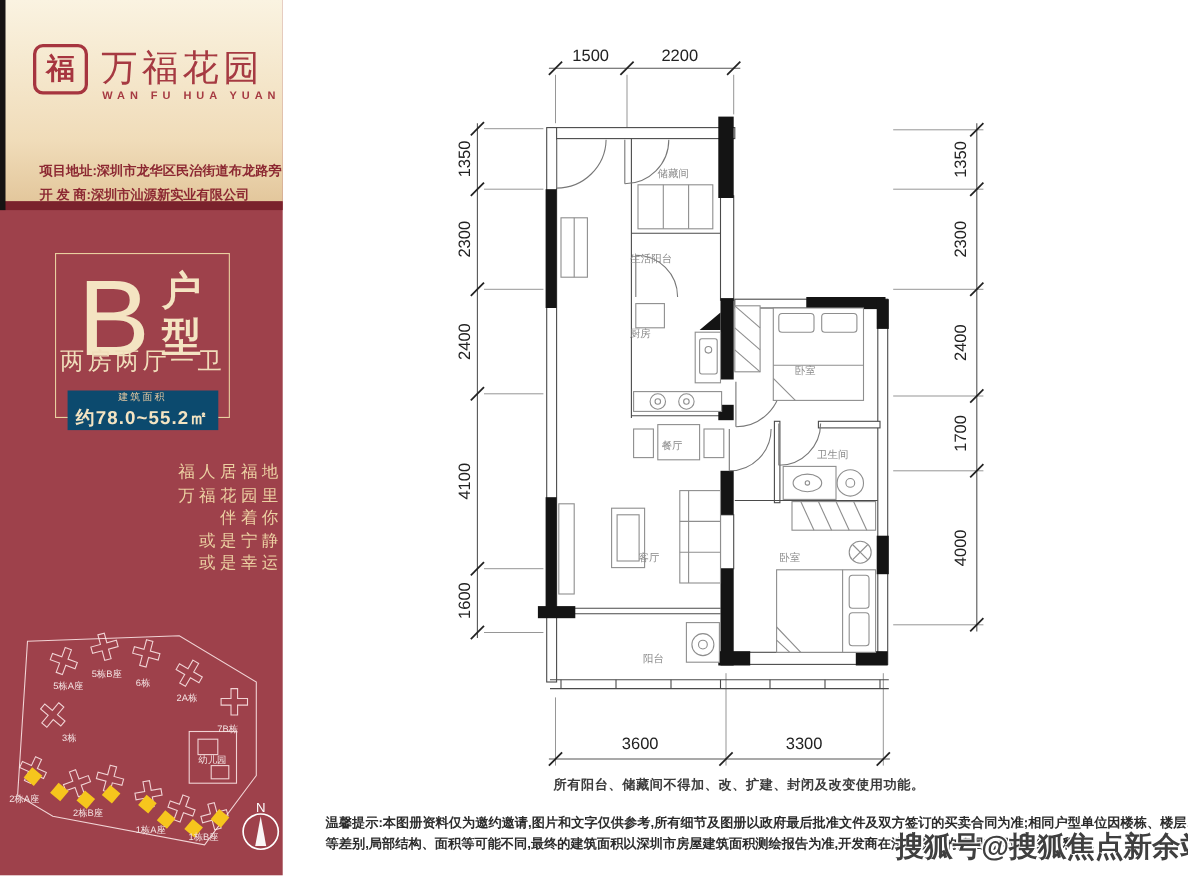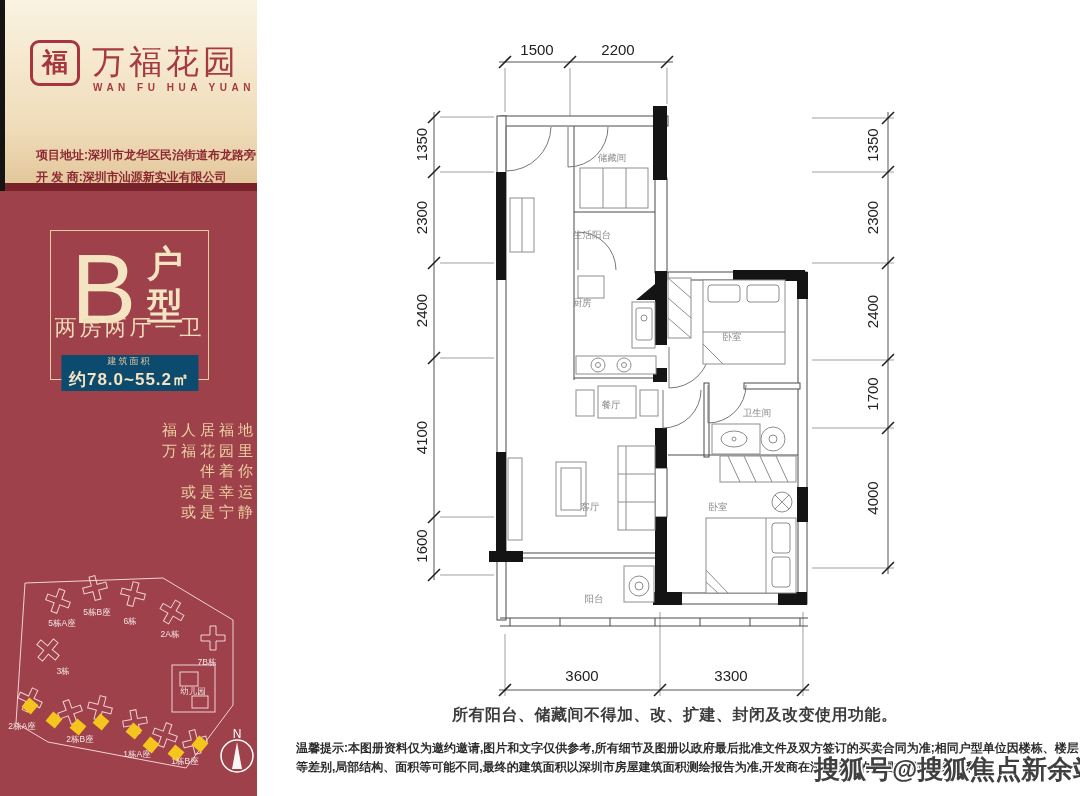--- a/index.html
+++ b/index.html
@@ -41,21 +41,21 @@
   .ln{stroke:#4a4a4a;stroke-width:1;fill:none;}
   .f{fill:#ffffff;stroke:#8e8e8e;stroke-width:1;}
   .fl{stroke:#8e8e8e;stroke-width:1;fill:none;}
   .a{stroke:#777;stroke-width:1;fill:none;}
   .dim{stroke:#555;stroke-width:1;fill:none;}
   .ext{stroke:#888;stroke-width:0.8;fill:none;}
   .tick{stroke:#222;stroke-width:1.6;fill:none;}
   .dimtxt{font-size:15px;fill:#222;font-family:"Liberation Sans",sans-serif;}
   .room{font-size:9.5px;fill:#8a8a8a;font-family:"Liberation Sans",sans-serif;text-anchor:middle;}
   
-  .usage{position:absolute;left:452px;top:705px;width:440px;text-align:right;font-size:16px;
+  .usage{position:absolute;left:452px;top:705px;width:440px;text-align:center;font-size:12px;
          font-weight:bold;color:#3b3b3b;z-index:3;letter-spacing:0.5px;white-space:nowrap;}
   .tips{position:absolute;left:296px;top:739px;width:780px;font-size:12px;font-weight:bold;
         color:#2c2c2c;line-height:19px;z-index:3;}
   .tips div{white-space:nowrap;}
   .watermark{position:absolute;left:814px;top:752px;font-size:26px;font-weight:bold;color:#3f3f3f;
              z-index:4;white-space:nowrap;
              text-shadow:-1px -1px 0 #fff,1px -1px 0 #fff,-1px 1px 0 #fff,1px 1px 0 #fff,2px 2px 0 #fff;}
   
   .map-svg{position:absolute;left:0;top:572px;width:257px;height:224px;z-index:3;}
   .mb{stroke:rgba(255,236,236,0.85);stroke-width:1;fill:none;}
@@ -282,22 +282,22 @@
     <div class="area-wrap">
       <div class="area-label">建筑面积</div>
       <div class="area-value">约78.0~55.2㎡</div>
     </div>
   </div>
 
   <div class="poem">
     <div>福人居福地</div>
     <div>万福花园里</div>
     <div>伴着你</div>
+    <div>或是宁静</div>
     <div>或是幸运</div>
-    <div>或是宁静</div>
   </div>
 </div>
 
 <svg class="map-svg" viewBox="0 0 257 224">
   <defs>
     <path id="bldg" d="M-3,-12 L3,-12 L3,-3 L12,-3 L12,3 L3,3 L3,12 L-3,12 L-3,3 L-12,3 L-12,-3 L-3,-3 Z"></path>
     <rect id="yb" x="-6" y="-6" width="12" height="12"></rect>
   </defs>
   <polygon class="mb" points="25,11 163,6 233,48 233,133 186,196 48,170 16,151"></polygon>
   <g stroke="rgba(255,236,236,0.85)" fill="none">

